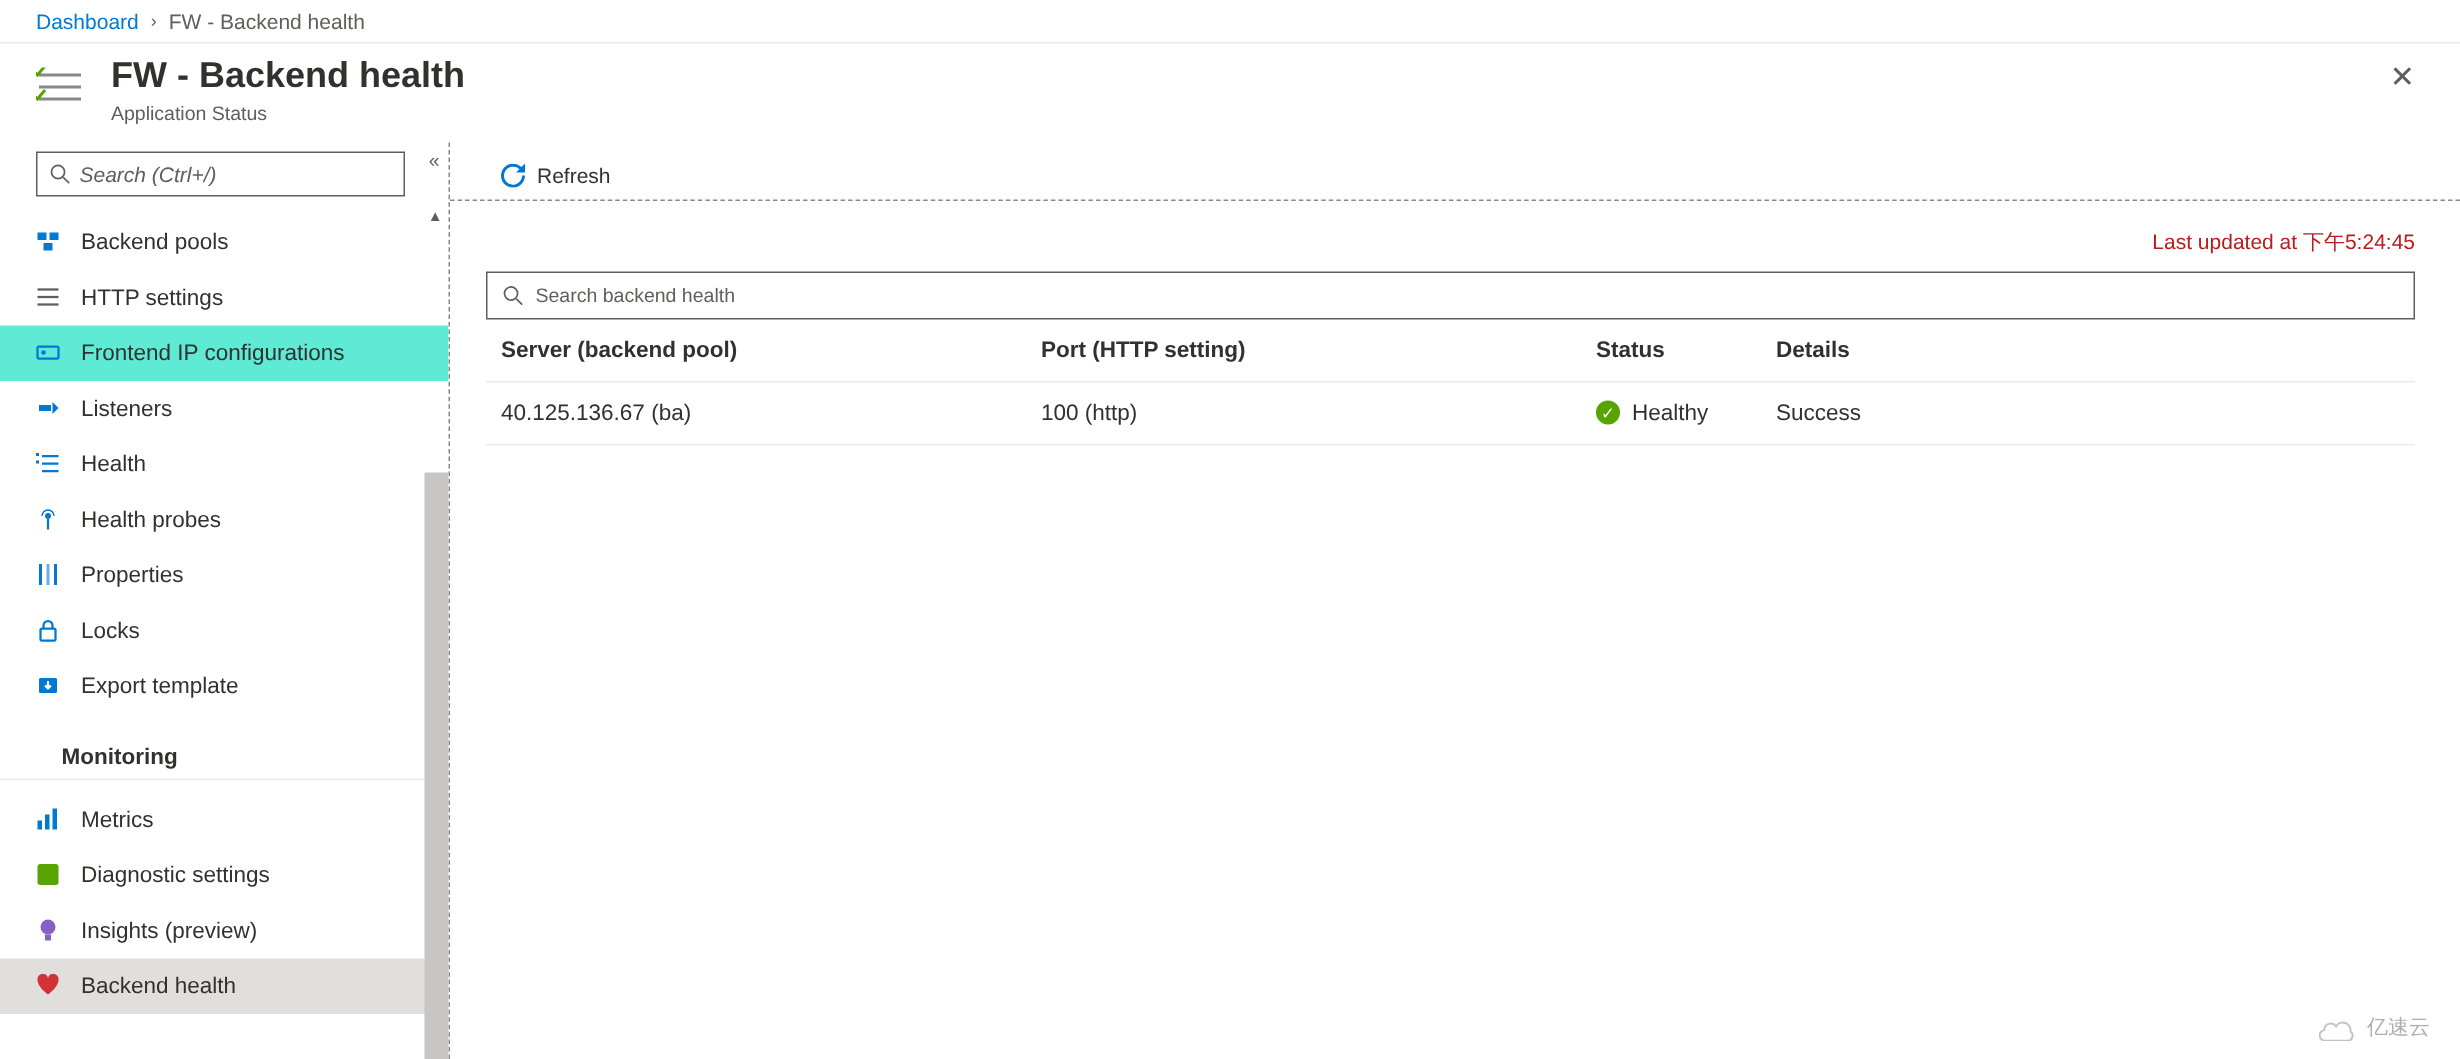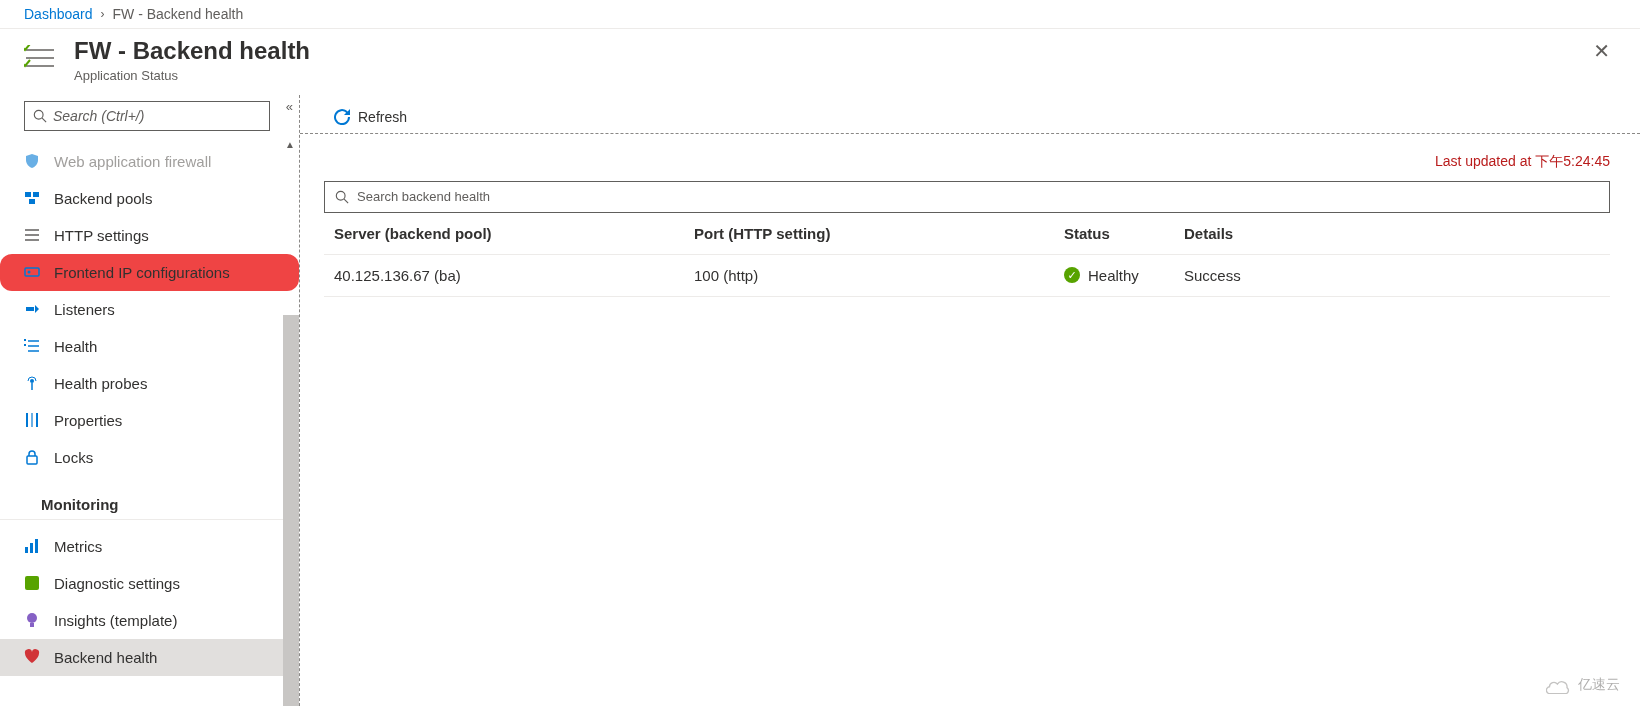--- a/index.html
+++ b/index.html
@@ -22,21 +22,21 @@
 .collapse-toggle { position: absolute; right: 6px; top: 4px; font-size: 13px; color: #605e5c; cursor: pointer; }
 .search-box { margin: 6px 24px 8px 24px; border: 1px solid #605e5c; height: 30px; display: flex; align-items: center; padding: 0 8px; gap: 6px; width: 246px; }
 .search-box svg { flex-shrink: 0; }
 .search-box input { border: none; outline: none; flex: 1; font-style: italic; color: #605e5c; font-size: 14px; }
 .search-box input::placeholder { color: #605e5c; font-style: italic; }
 
 .nav-scroll { overflow: hidden; position: relative; flex: 1; }
 .nav-scroll .scroll-up { position: absolute; right: 4px; top: 0; color: #605e5c; font-size: 10px; }
 .nav { padding-top: 4px; }
 .nav-item { display: flex; align-items: center; height: 37px; padding: 0 14px 0 24px; gap: 14px; cursor: pointer; color: #323130; font-size: 15px; }
-.nav-item.selected { background: #ef4444; border-radius: 12px; }
+.nav-item.selected { background: #5eead4; }
 .nav-item.active { background: #e1dfdd; }
 .nav-item.faded { color: #a19f9d; }
 .nav-item .ico { width: 16px; height: 16px; display: flex; align-items: center; justify-content: center; flex-shrink: 0; }
 .nav-section { padding: 20px 24px 6px 41px; font-weight: 600; color: #323130; font-size: 15px; border-bottom: 1px solid #edebe9; margin-bottom: 4px; }
 
 .main-scrollbar { position: absolute; right: 0; top: 220px; bottom: 0; width: 16px; background: #f3f2f1; }
 .main-scrollbar .thumb { width: 100%; background: #c8c6c4; height: 100%; }
 
 .main { flex: 1; padding: 14px 24px 0 24px; border-left: none; position: relative; }
 .main::before { content: ""; position: absolute; left: 0; right: 0; top: 38px; border-top: 1px dashed #8a8886; }
@@ -93,28 +93,20 @@
     <div class="search-box">
       <svg width="14" height="14" viewBox="0 0 16 16">
           <circle cx="6.5" cy="6.5" r="5" stroke="#605e5c" stroke-width="1.3" fill="none"></circle>
           <line x1="10.5" y1="10.5" x2="15" y2="15" stroke="#605e5c" stroke-width="1.3"></line>
         </svg>
       <input placeholder="Search (Ctrl+/)" style="">
     </div>
     <div class="nav-scroll">
       <span class="scroll-up">▲</span>
       <div class="nav" id="nav-main">
-          <div class="nav-item faded">
-            <span class="ico">
-              <svg width="16" height="16" viewBox="0 0 16 16">
-                <path d="M8 1l6 2v4c0 4-3 7-6 8-3-1-6-4-6-8V3z" fill="#69afe5"></path>
-              </svg>
-            </span>
-            <span>Web application firewall</span>
-          </div>
           <div class="nav-item">
             <span class="ico">
               <svg width="16" height="16" viewBox="0 0 16 16">
                 <rect x="1" y="2" width="6" height="5" fill="#0078d4"></rect>
                 <rect x="9" y="2" width="6" height="5" fill="#0078d4"></rect>
                 <rect x="5" y="9" width="6" height="5" fill="#0078d4"></rect>
               </svg>
             </span>
             <span>Backend pools</span>
           </div>
@@ -180,20 +172,29 @@
           </div>
           <div class="nav-item">
             <span class="ico">
               <svg width="16" height="16" viewBox="0 0 16 16">
                 <rect x="3" y="7" width="10" height="8" rx="1" fill="none" stroke="#0078d4" stroke-width="1.5"></rect>
                 <path d="M5 7V5a3 3 0 0 1 6 0v2" fill="none" stroke="#0078d4" stroke-width="1.5"></path>
               </svg>
             </span>
             <span>Locks</span>
           </div>
+          <div class="nav-item">
+            <span class="ico">
+              <svg width="16" height="16" viewBox="0 0 16 16">
+                <rect x="2" y="3" width="12" height="10" rx="1" fill="#0078d4"></rect>
+                <path d="M8 5v5m-2-2l2 2 2-2" stroke="#fff" stroke-width="1.5" fill="none"></path>
+              </svg>
+            </span>
+            <span>Export template</span>
+          </div>
         </div>
       <div class="nav-section">Monitoring</div>
       <div class="nav" id="nav-monitoring">
           <div class="nav-item">
             <span class="ico">
               <svg width="16" height="16" viewBox="0 0 16 16">
                 <rect x="1" y="9" width="3" height="6" fill="#0078d4"></rect>
                 <rect x="6" y="5" width="3" height="10" fill="#0078d4"></rect>
                 <rect x="11" y="1" width="3" height="14" fill="#0078d4"></rect>
               </svg>
@@ -208,21 +209,21 @@
             </span>
             <span>Diagnostic settings</span>
           </div>
           <div class="nav-item">
             <span class="ico">
               <svg width="16" height="16" viewBox="0 0 16 16">
                 <circle cx="8" cy="6" r="5" fill="#8661c5"></circle>
                 <rect x="6" y="11" width="4" height="4" fill="#8661c5"></rect>
               </svg>
             </span>
-            <span>Insights (template)</span>
+            <span>Insights (preview)</span>
           </div>
           <div class="nav-item active">
             <span class="ico">
               <svg width="16" height="16" viewBox="0 0 16 16">
                 <path d="M8 14S1 9 1 4.5A3.5 3.5 0 0 1 8 3a3.5 3.5 0 0 1 7 1.5C15 9 8 14 8 14z" fill="#d13438"></path>
               </svg>
             </span>
             <span>Backend health</span>
           </div>
         </div>

